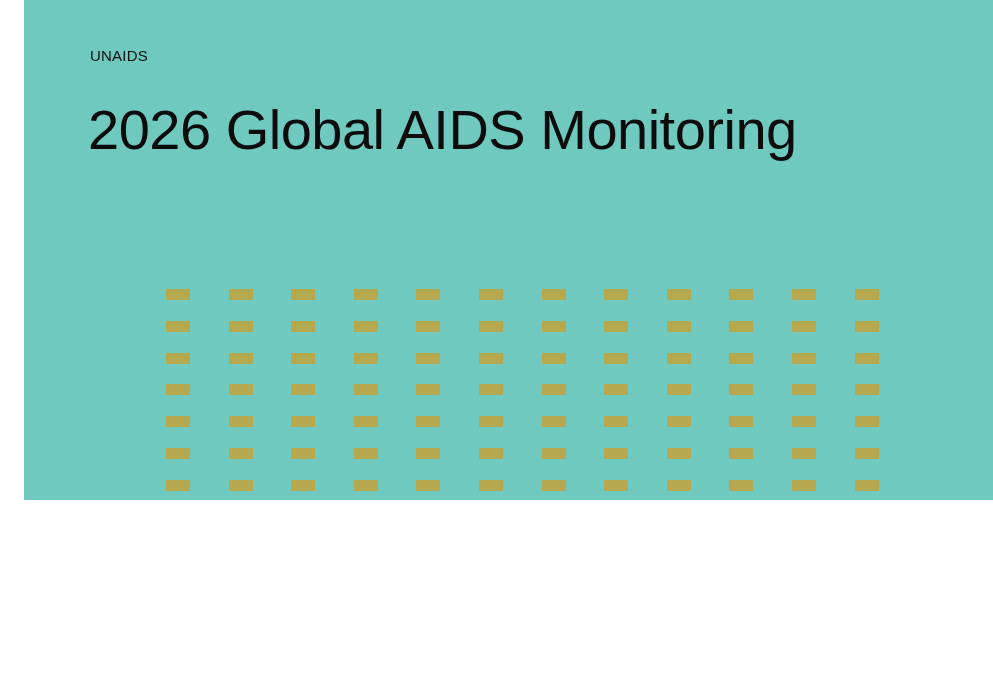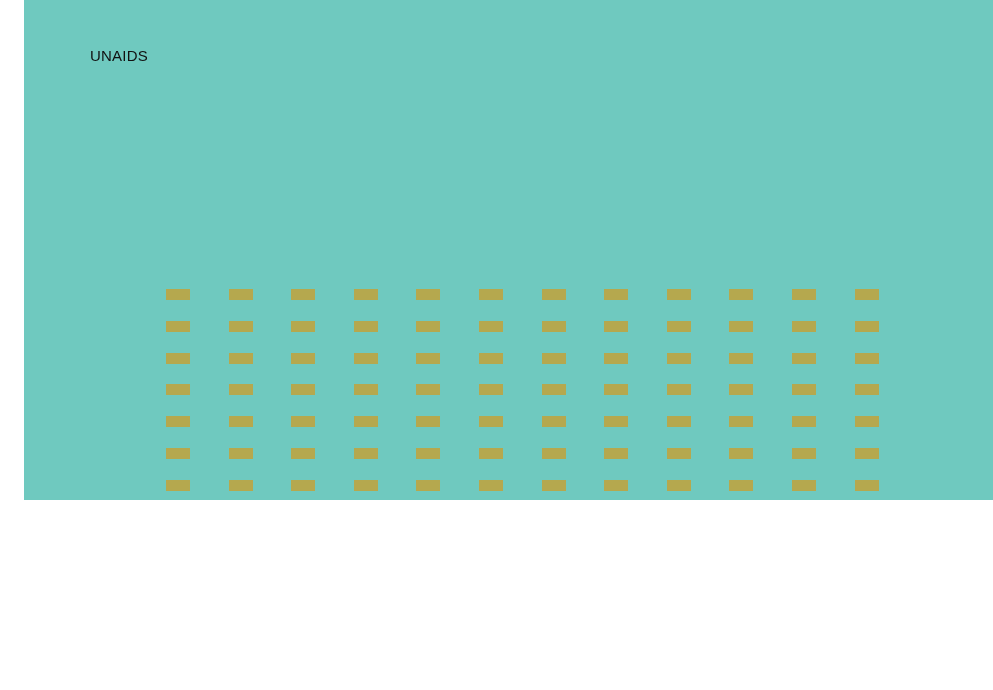--- a/index.html
+++ b/index.html
@@ -67,20 +67,21 @@
     background: #B5A84E;
   }
 </style>
 </head>
 <body>
 
 <div id="slide">
 
   <div id="org-label">UNAIDS</div>
 
+  <div id="slide-title">2026 Global AIDS Monitoring</div>
 
   <div id="dash-grid" style="left: 142px; top: 289px; width: 712.6px; height: 381.6px;">
       <div class="dash-row" style="height: 31.8px;">
         <span class="dash-mark" style="left: 0px; width: 24px; height: 11px; background: rgb(181, 168, 78);"></span>
         <span class="dash-mark" style="left: 62.6px; width: 24px; height: 11px; background: rgb(181, 168, 78);"></span>
         <span class="dash-mark" style="left: 125.2px; width: 24px; height: 11px; background: rgb(181, 168, 78);"></span>
         <span class="dash-mark" style="left: 187.8px; width: 24px; height: 11px; background: rgb(181, 168, 78);"></span>
         <span class="dash-mark" style="left: 250.4px; width: 24px; height: 11px; background: rgb(181, 168, 78);"></span>
         <span class="dash-mark" style="left: 313px; width: 24px; height: 11px; background: rgb(181, 168, 78);"></span>
         <span class="dash-mark" style="left: 375.6px; width: 24px; height: 11px; background: rgb(181, 168, 78);"></span>

